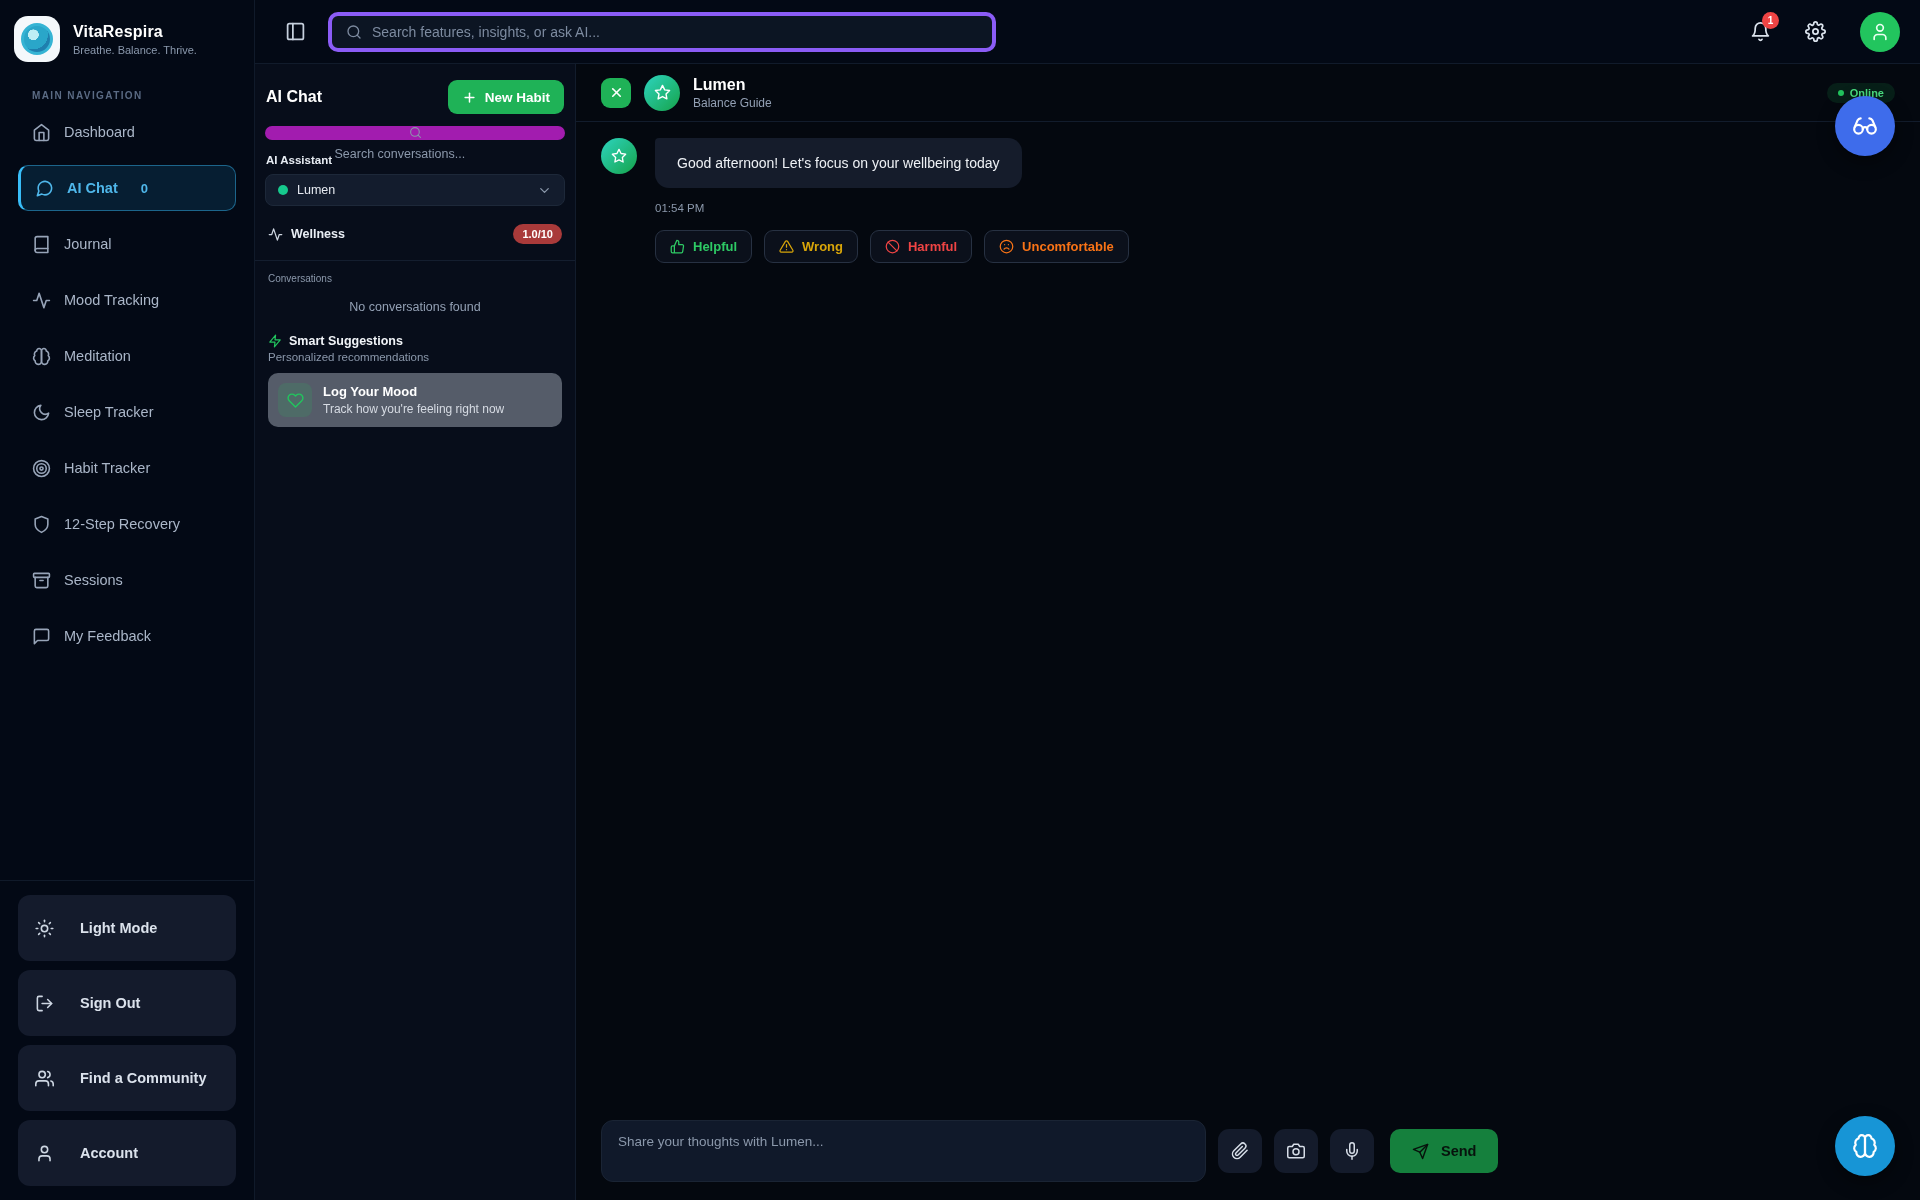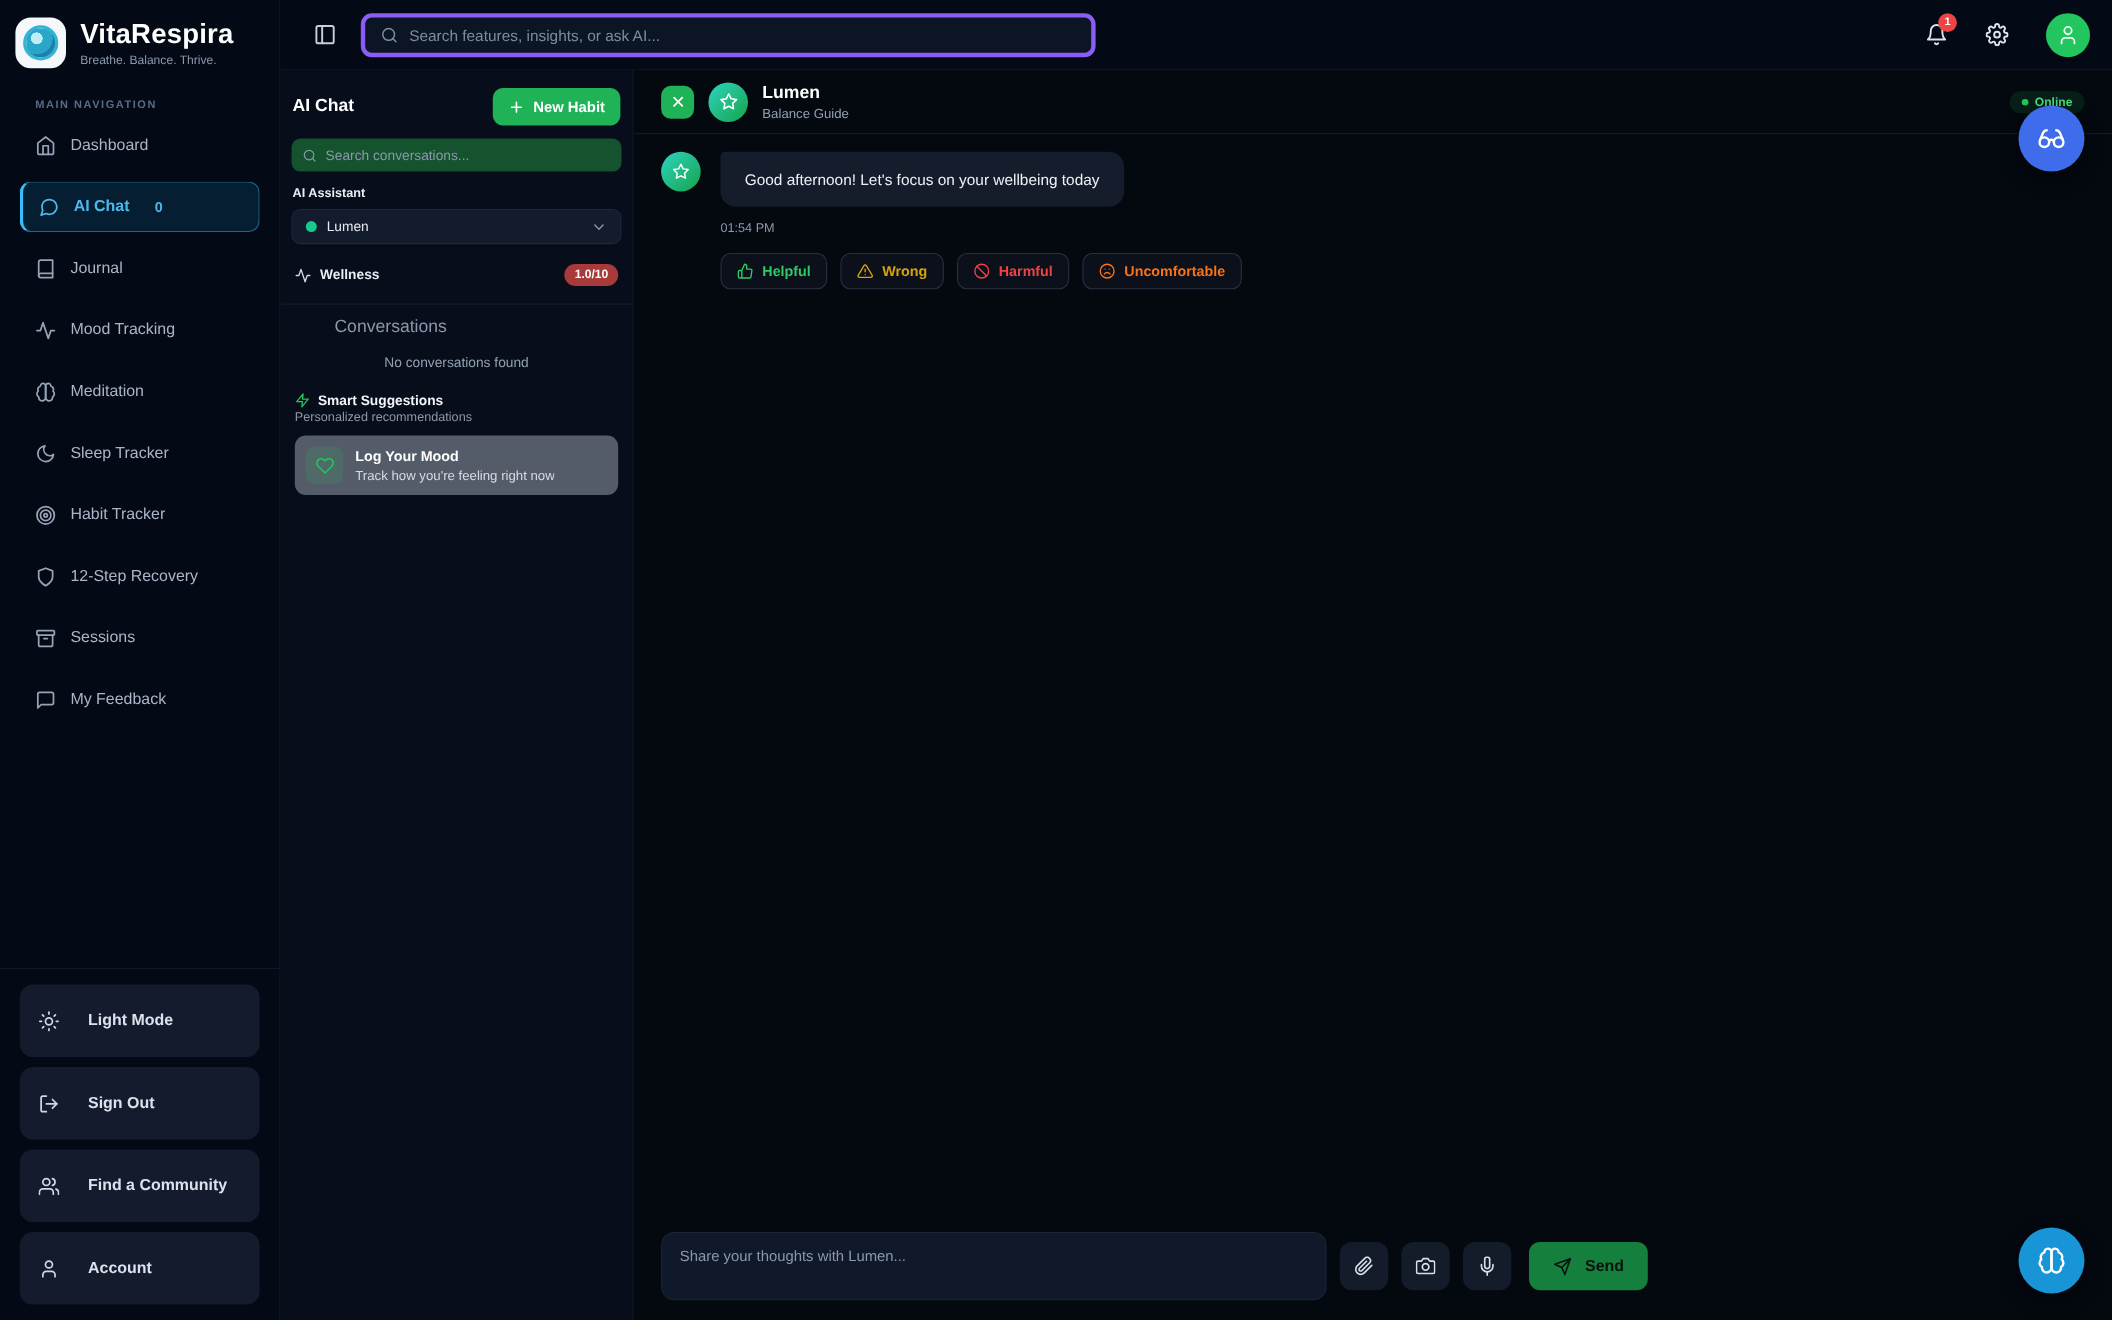--- a/index.html
+++ b/index.html
@@ -20,21 +20,21 @@
   .brand { display:flex; align-items:center; gap:13px; padding:4px 14px 14px; }
   .brand-logo {
     width:46px; height:46px; border-radius:14px; background:#f4f8fb;
     display:flex; align-items:center; justify-content:center;
   }
   .brand-swirl {
     width:32px; height:32px; border-radius:50%;
     background:radial-gradient(circle at 36% 34%, #bfeef4 0 22%, #2aa6c9 23% 60%, #1f7fae 61% 100%);
     border:3px solid #35b4d4;
   }
-  .brand-text .brand-name { font-size:25px; font-weight:bold; color:#ffffff; letter-spacing:.2px; }
+  .brand-text .brand-name { font-size:16px; font-weight:bold; color:#ffffff; letter-spacing:.2px; }
   .brand-text .brand-tagline { font-size:11px; color:#8b99ad; margin-top:3px; }
   .nav-section-label {
     font-size:10px; font-weight:bold; letter-spacing:1.4px; color:#5b6b84;
     padding:14px 32px 8px; text-transform:uppercase;
   }
   .nav { display:flex; flex-direction:column; padding:0 18px; }
   .nav-item {
     height:46px; margin-bottom:10px; display:flex; align-items:center; gap:13px;
     padding:0 14px; border-radius:10px; color:#aab6c8; font-size:14.5px; cursor:pointer;
   }
@@ -94,22 +94,22 @@
     width:321px; min-width:321px; background:#070d1a; border-right:1px solid #121c2c;
     display:flex; flex-direction:column; padding:14px 10px 0; overflow:hidden;
   }
   .cp-header { display:flex; align-items:center; justify-content:space-between; padding:2px 1px 12px; }
   .cp-title { font-size:16px; font-weight:bold; color:#ffffff; }
   .new-chat-btn {
     height:34px; padding:0 14px; background:#1fb257; color:#ffffff; border:none; border-radius:9px;
     font-size:13.5px; font-weight:bold; display:flex; align-items:center; gap:8px; cursor:pointer;
   }
   .cp-search {
-    height:30px; background:#14532d; border-radius:8px; display:flex; align-items:center;
-    gap:8px; padding:0 10px; margin-bottom:12px;
+    height:14px; background:#a21caf; border-radius:8px; display:flex; align-items:center;
+    gap:8px; padding:0 10px; margin-bottom:12px;flex-direction:column;
   }
   .cp-search input {
     flex:1; background:transparent; border:none; outline:none; color:#cbd5e1;
     font-size:12.5px; font-family:"Liberation Sans", sans-serif;
   }
   .cp-search input::placeholder { color:#8b98ab; }
   .cp-label { font-size:11.5px; font-weight:bold; color:#e8edf4; margin:2px 1px 8px; }
   .assistant-select {
     height:32px; background:#131c2d; border:1px solid #1d2839; border-radius:8px;
     display:flex; align-items:center; gap:9px; padding:0 12px; cursor:pointer; margin-bottom:16px;
@@ -117,21 +117,21 @@
   .dot-green { width:10px; height:10px; border-radius:50%; background:#16c98d; }
   .assistant-name { flex:1; font-size:12.5px; color:#e5e9f0; }
   .chev { color:#8b98ab; }
   .wellness-row { display:flex; align-items:center; gap:8px; padding:2px 3px 16px; }
   .wellness-label { font-size:12.5px; font-weight:bold; color:#e8edf4; flex:1; }
   .wellness-badge {
     background:#a93a3a; color:#ffffff; font-size:11px; font-weight:bold;
     padding:4px 9px; border-radius:999px;
   }
   .cp-divider { border-top:1px solid #141e2f; margin:0 -10px; }
-  .conversations-label { font-size:16px; color:#8염; color:#8b98ab; padding:12px 3px 14px;margin-left:36px; }
+  .conversations-label { font-size:10px; color:#8염; color:#8b98ab; padding:12px 3px 14px; }
   .empty-text { font-size:12.5px; color:#93a0b4; text-align:center; padding:2px 0 20px; }
   .suggestions-head { display:flex; align-items:center; gap:7px; padding:0 3px; }
   .suggestions-title { font-size:12.5px; font-weight:bold; color:#f1f4f8; }
   .suggestions-sub { font-size:11.5px; color:#8b98ab; padding:3px 3px 10px; }
   .suggestion-card {
     margin:0 3px; height:54px; border-radius:10px; background:rgba(150,158,172,0.55);
     display:flex; align-items:center; gap:11px; padding:0 10px; cursor:pointer; overflow:hidden;
   }
   .suggestion-icon {
     width:34px; height:34px; min-width:34px; border-radius:8px; background:rgba(34,197,94,0.14);

